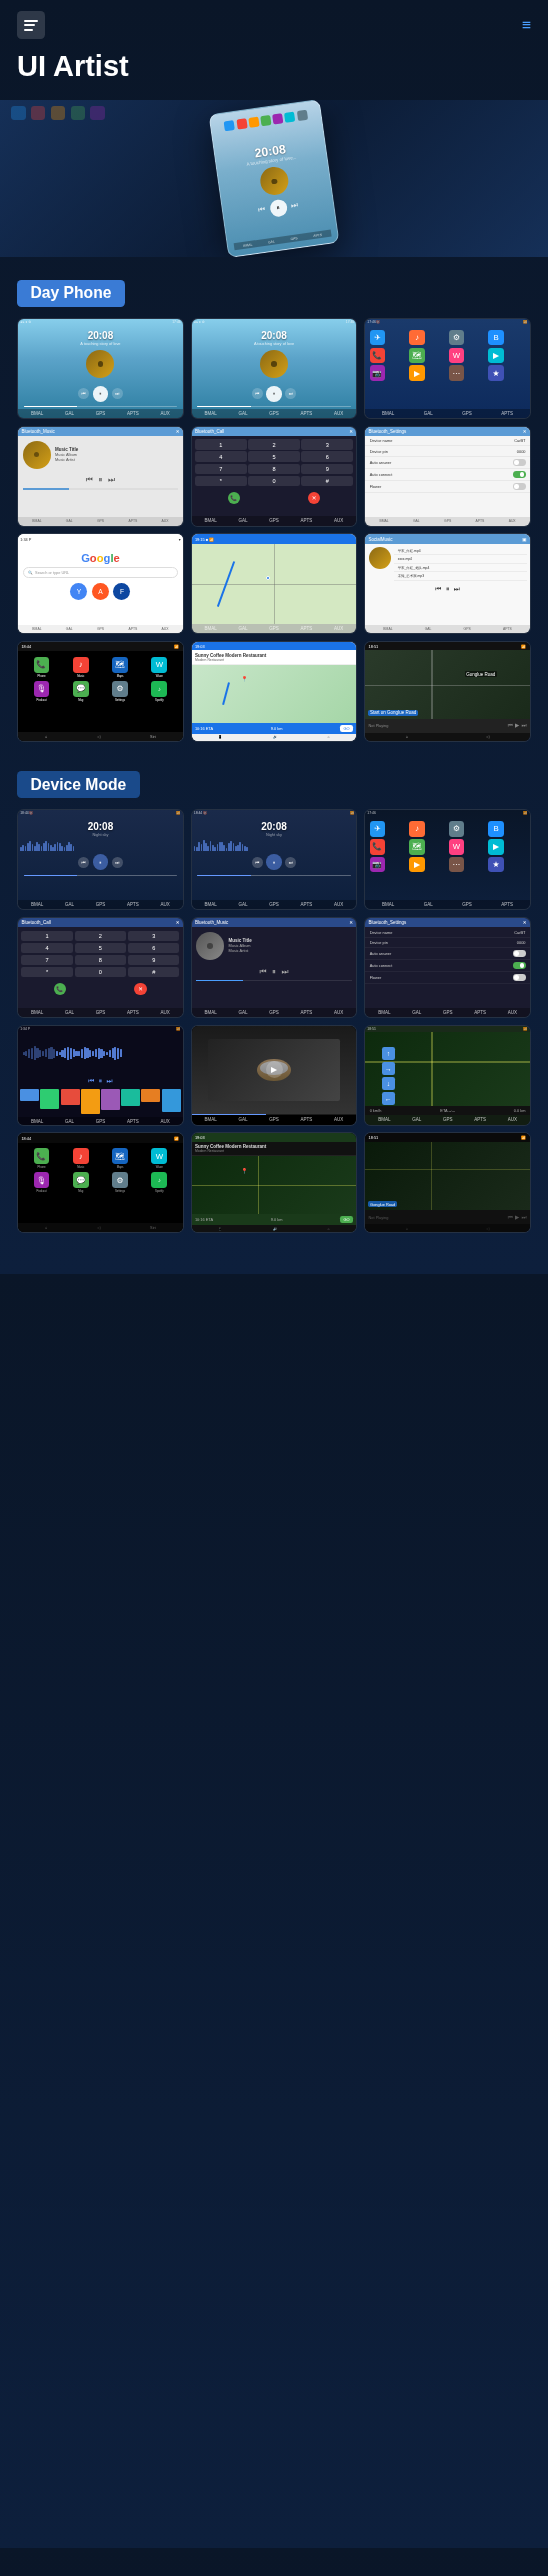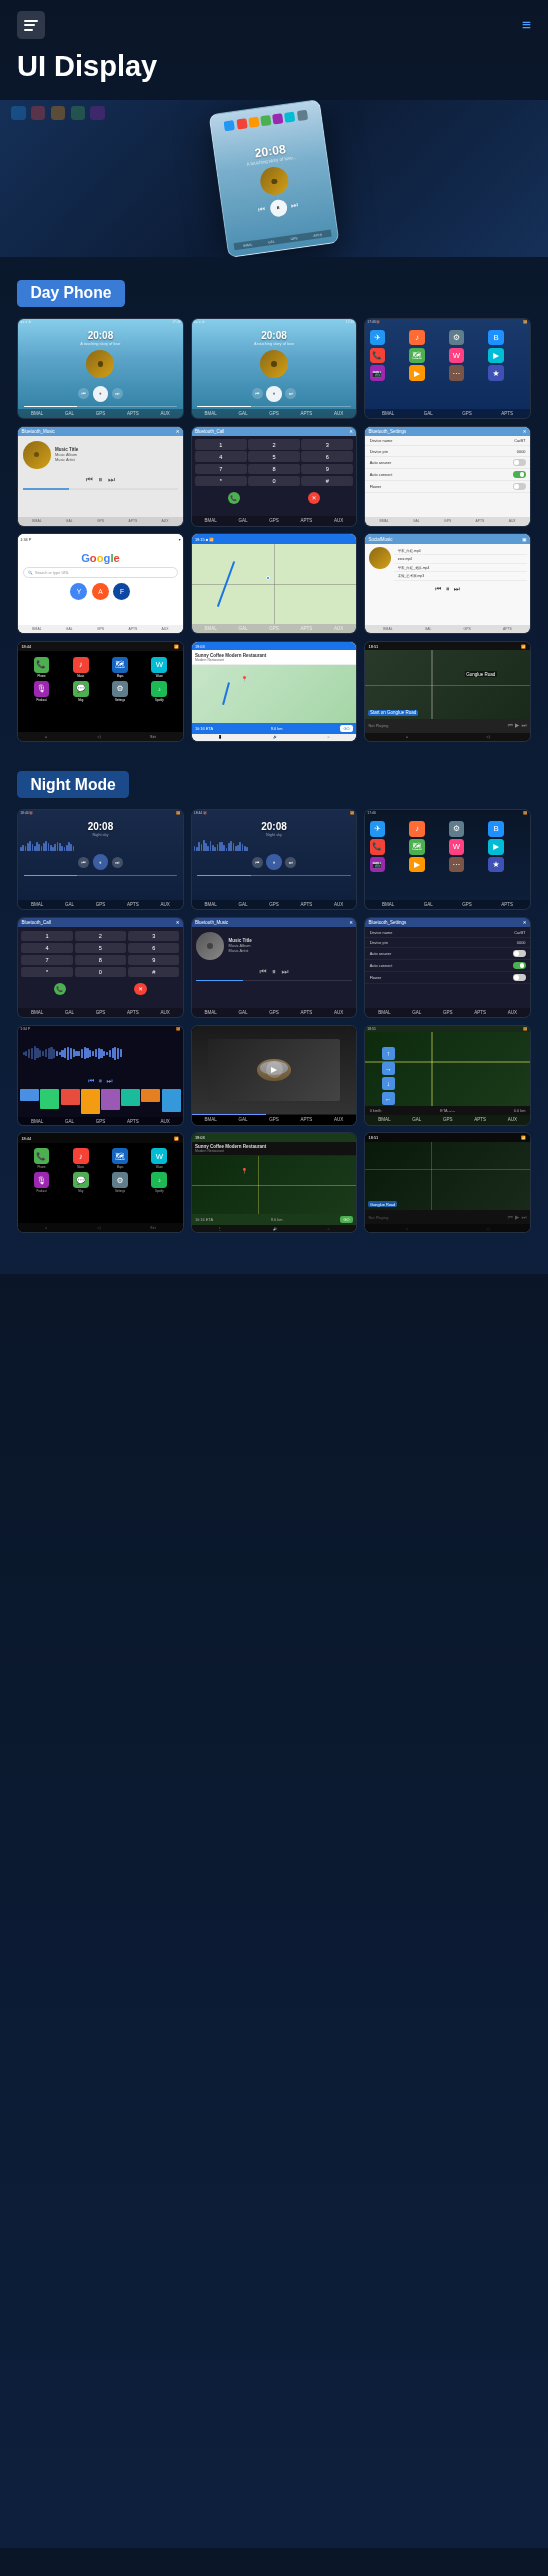--- a/index.html
+++ b/index.html
@@ -319,21 +319,21 @@
     <div class="hamburger-lines">
       <span></span>
       <span></span>
       <span></span>
     </div>
   </div>
   <div style="color:#4a9eff;font-size:15.7px;font-weight:bold;">≡</div>
 </div>
 
 <div class="title-section">
-  <h1 class="main-title">UI Display</h1>
+  <h1 class="main-title">UI Artist</h1>
 </div>
 
 <div class="hero-area">
   <div class="hero-bg"></div>
 
   <div style="position:absolute;top:5.6px;left:11.2px;opacity:0.3;">
     <div style="display:grid;grid-template-columns:repeat(5,17px);gap:2.8px;">
       <div style="width:14.5px;height:14.5px;background:#2196F3;border-radius:3.4px;"></div>
       <div style="width:14.5px;height:14.5px;background:#f44336;border-radius:3.4px;"></div>
       <div style="width:14.5px;height:14.5px;background:#FF9800;border-radius:3.4px;"></div>
@@ -781,21 +781,21 @@
         <div style="display:flex;justify-content:space-around;padding:1.7px;background:#111;">
           <span style="font-size:3.9px;color:#aaa;">⌂</span>
           <span style="font-size:3.9px;color:#aaa;">◁</span>
         </div>
       </div>
     </div>
   </div>
 </div>
 
 <div class="mode-section">
-  <div class="mode-badge night">Night Mode</div>
+  <div class="mode-badge night">Device Mode</div>
 
   
   <div class="screenshot-grid">
 
     <div class="screenshot-card">
       <div class="screen-inner music-screen-dark">
         <div class="screen-topbar">
           <span>18:44 🔇</span>
             <span>📶</span>
         </div>

